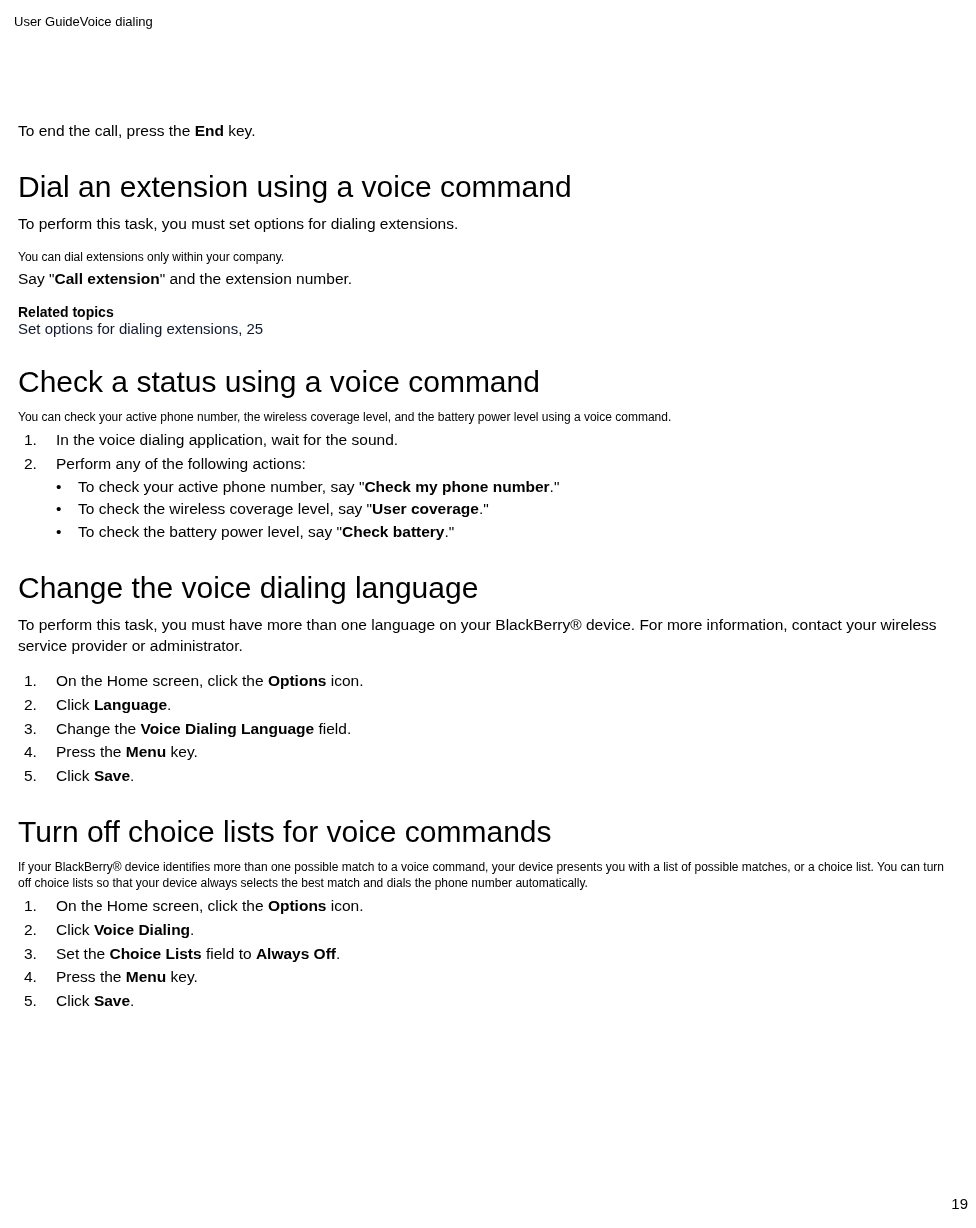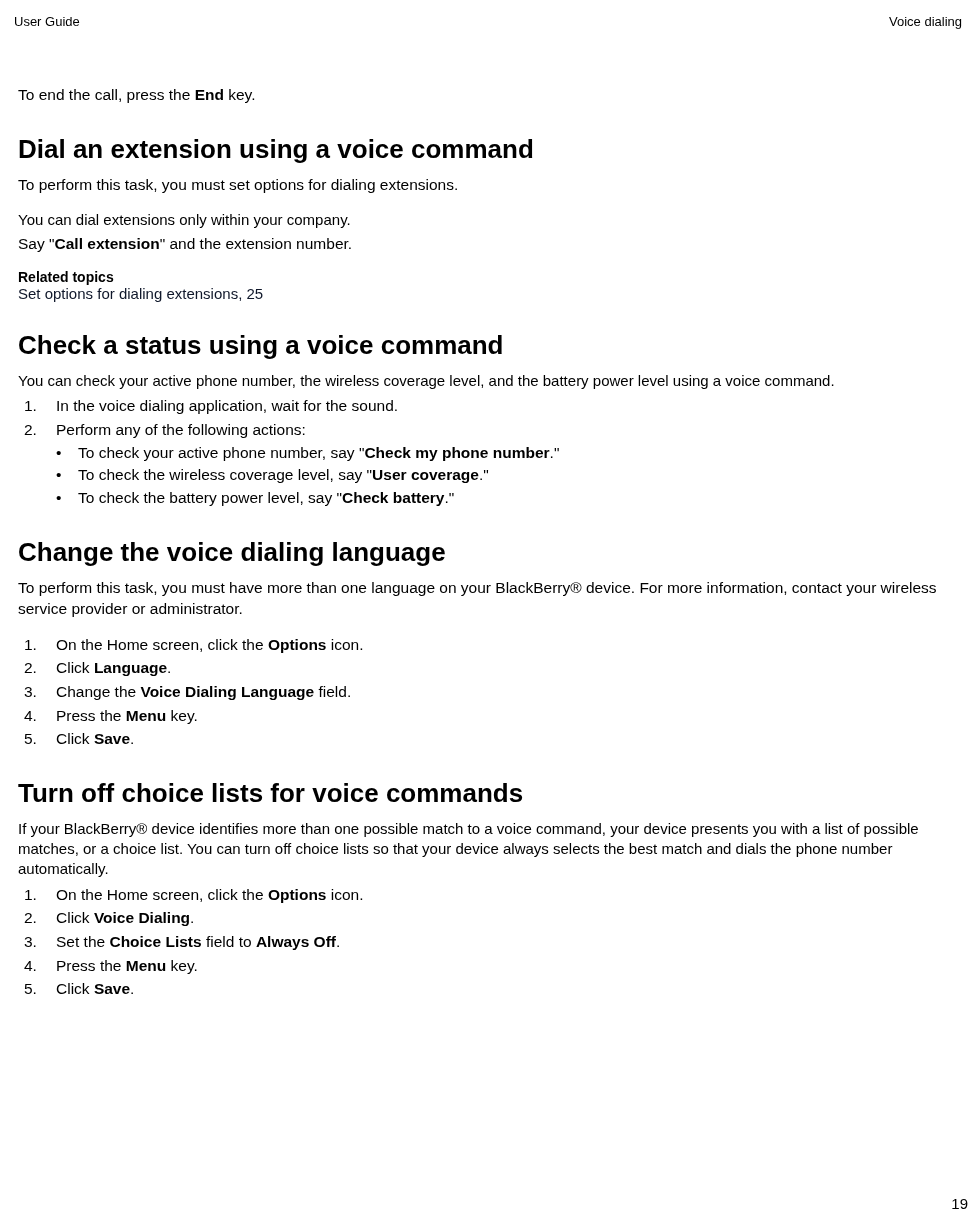--- a/index.html
+++ b/index.html
@@ -11,40 +11,39 @@
       width: 976px;
       height: 1228px;
       font-family: "Segoe UI", Tahoma, Arial, sans-serif;
       color: #000;
       background: #fff;
       position: relative;
       padding: 14px 14px 0 14px;
     }
     .header-row {
       display: flex;
-      justify-content: space-between;
       font-size: 13px;
-      margin-bottom: 56px;
+      margin-bottom: 92px;
     }
     .content {
       padding: 0 4px;
     }
     .para {
       font-size: 15.5px;
       margin: 4px 0 14px 0;
       line-height: 1.35;
     }
     .para-tight {
-      font-size: 15px;
+      font-size: 12px;
       margin: 2px 0 4px 0;
       line-height: 1.35;
     }
     h2 {
-      font-size: 26px;
-      font-weight: 700;
+      font-size: 30px;
+      font-weight: 400;
       margin: 28px 0 10px 0;
     }
     .bold {
       font-weight: 700;
     }
     .related-label {
       font-size: 14px;
       font-weight: 700;
       margin-top: 6px;
     }

